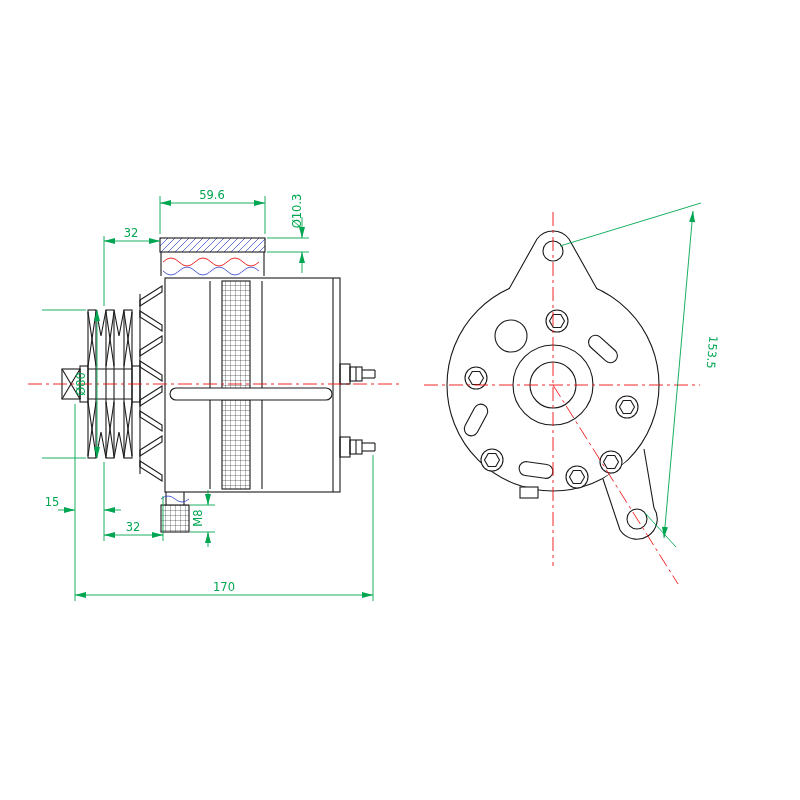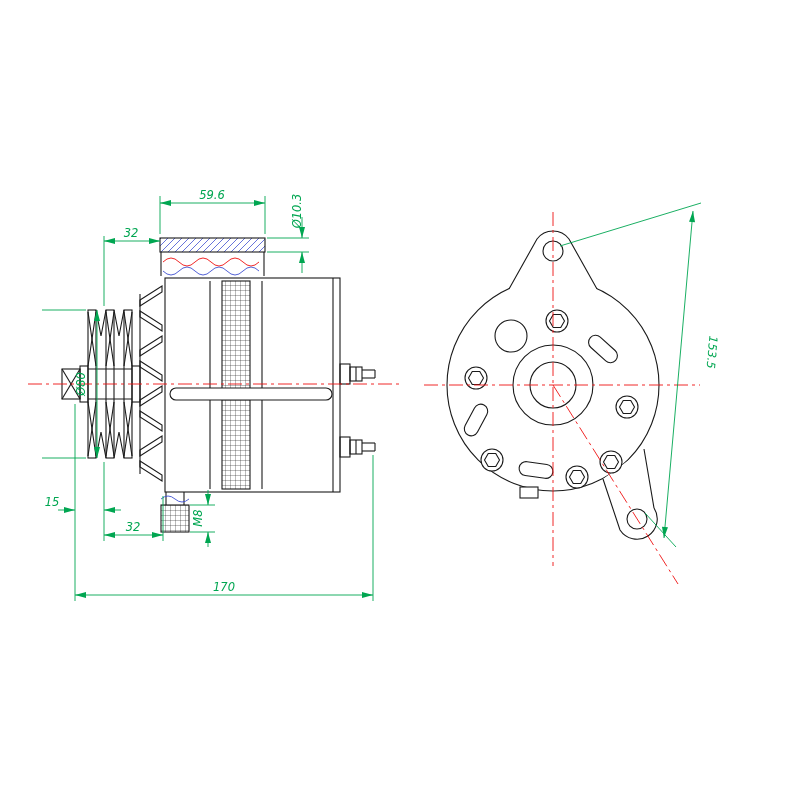--- a/index.html
+++ b/index.html
@@ -1,16 +1,16 @@
 <!DOCTYPE html>
 <html style="--c-outline: #1a1a1a; --c-dimension: #00a651; --c-centerline: #ee1111; --c-hatch: #4050d0; --c-background: #ffffff;"><head>
 <meta charset="utf-8">
 <style>
   html,body{margin:0;padding:0;background:var(--c-background,#ffffff);}
-  .page{width:784px;height:800px;background:var(--c-background,#ffffff);font-style:italic;}
+  .page{width:784px;height:800px;background:var(--c-background,#ffffff);}
   svg{display:block;}
   .olg{stroke:var(--c-outline,#1a1a1a);fill:none;stroke-width:1.1;stroke-linejoin:miter;stroke-linecap:butt;}
   .wfill{fill:#ffffff;}
   .mask{fill:#ffffff;stroke:none;}
   .clg{stroke:var(--c-centerline,#ff0000);fill:none;stroke-width:0.9;stroke-dasharray:14 4 3 4;}
   .dlg{stroke:var(--c-dimension,#00a651);fill:none;stroke-width:0.9;}
   .dim-text{fill:var(--c-dimension,#00a651);font-family:"DejaVu Sans",sans-serif;font-size:11.5px;text-anchor:middle;stroke:none;}
   .wavy{stroke:var(--c-centerline,#ff0000);fill:none;stroke-width:0.9;}
   .wavyb{stroke:var(--c-hatch,#4050d0);fill:none;stroke-width:0.9;}
 </style>

